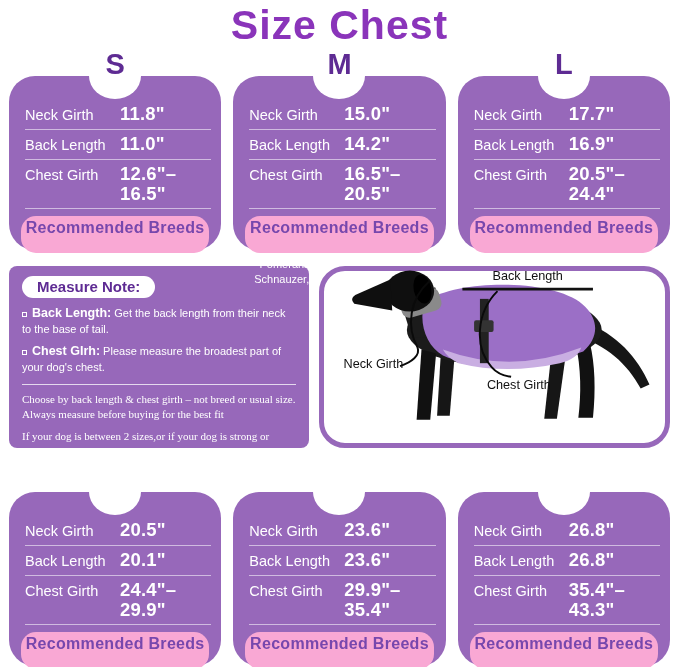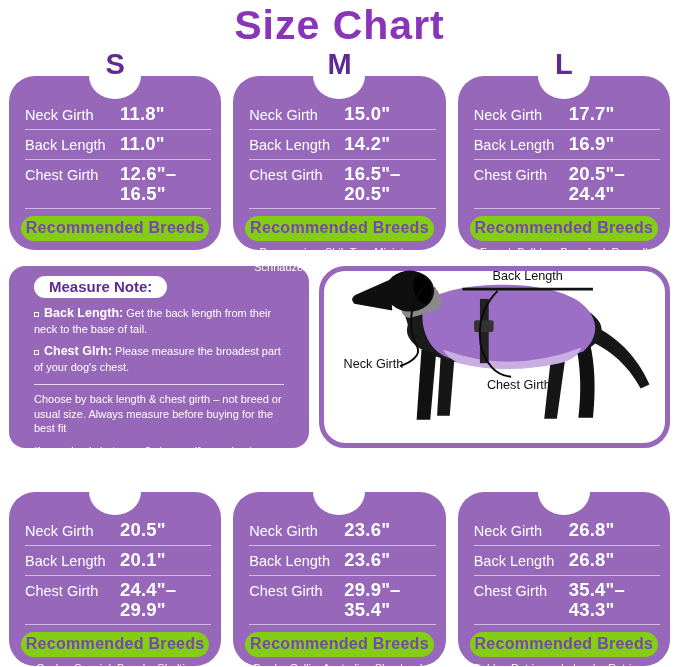--- a/index.html
+++ b/index.html
@@ -47,69 +47,69 @@
   .specs { padding:24px 10px 0 16px; }
   .spec-row {
     display:flex; align-items:baseline;
     padding:4px 0 4px;
     border-bottom:1px solid rgba(255,255,255,.55);
   }
   .spec-label { flex:0 0 95px; color:#fff; font-size:14.5px; line-height:20px; }
   .spec-value { color:#fff; font-size:18.5px; font-weight:bold; line-height:20px; letter-spacing:.2px; }
   .breeds-pill {
     margin:7px 12px 0;
-    background:#84cc16; border-radius:15px;
-    text-align:center; padding:3px 0 4px;
+    background:#f9a8d4; border-radius:15px;
+    text-align:center; padding:3px 0 16px;
     color:#7747AD; font-size:16px; font-weight:bold;
     letter-spacing:.3px;
   }
   .breeds {
     margin:4px 6px 0; text-align:center;
     color:#ffffff; font-size:11px; line-height:1.38;
   }
 
   .middle { display:flex; margin:16px 9px 0; height:182px; }
   .note-panel {
     flex:0 0 300px; width:300px;
-    background:#9768BA; border-radius:16px;
-    padding:10px 25px; color:#fff;
+    background:#9768BA; border-radius:8px;
+    padding:10px 13px; color:#fff;
   }
   .note-pill {
     display:inline-block; background:#fff; border-radius:15px;
     padding:2px 15px 3px;
     color:#5E2B93; font-size:15px; font-weight:bold;
   }
   .bullet { font-size:11px; line-height:1.32; margin:7px 0 0; }
   .bullet .sq {
     display:inline-block; width:5px; height:5px;
     border:1.5px solid #fff; margin-right:5px;
   }
   .bullet b { font-size:12.5px; }
   .note-divider { border:none; border-top:1px solid rgba(255,255,255,.75); margin:10px 0 7px; }
-  .note-para { font-size:11px; line-height:1.32; margin:0 0 8px; }
+  .note-para { font-size:11px; line-height:1.32; margin:0 0 8px;font-family:Liberation Serif, serif; }
 
   .dog-panel {
     flex:1; margin-left:10px;
     background:#fff;
     border:5px solid #9768BA; border-radius:26px;
     position:relative;
   }
   .dog-panel svg {
     position:absolute; left:2px; top:-12px;
     width:100%; height:184px;
     overflow:visible;
   }
   .diagram-label { font-size:13px; fill:#111; }
 </style>
 </head>
 <body>
 
 <div class="page">
 
-  <h1 class="title">Size Chart</h1>
+  <h1 class="title">Size Chest</h1>
 
   <div class="cards-row">
 
     <section class="size-card">
       <div class="notch"></div>
       <div class="size-letter">S</div>
       <div class="specs">
         <div class="spec-row">
           <span class="spec-label">Neck Girth</span>
           <span class="spec-value">11.8"</span>

